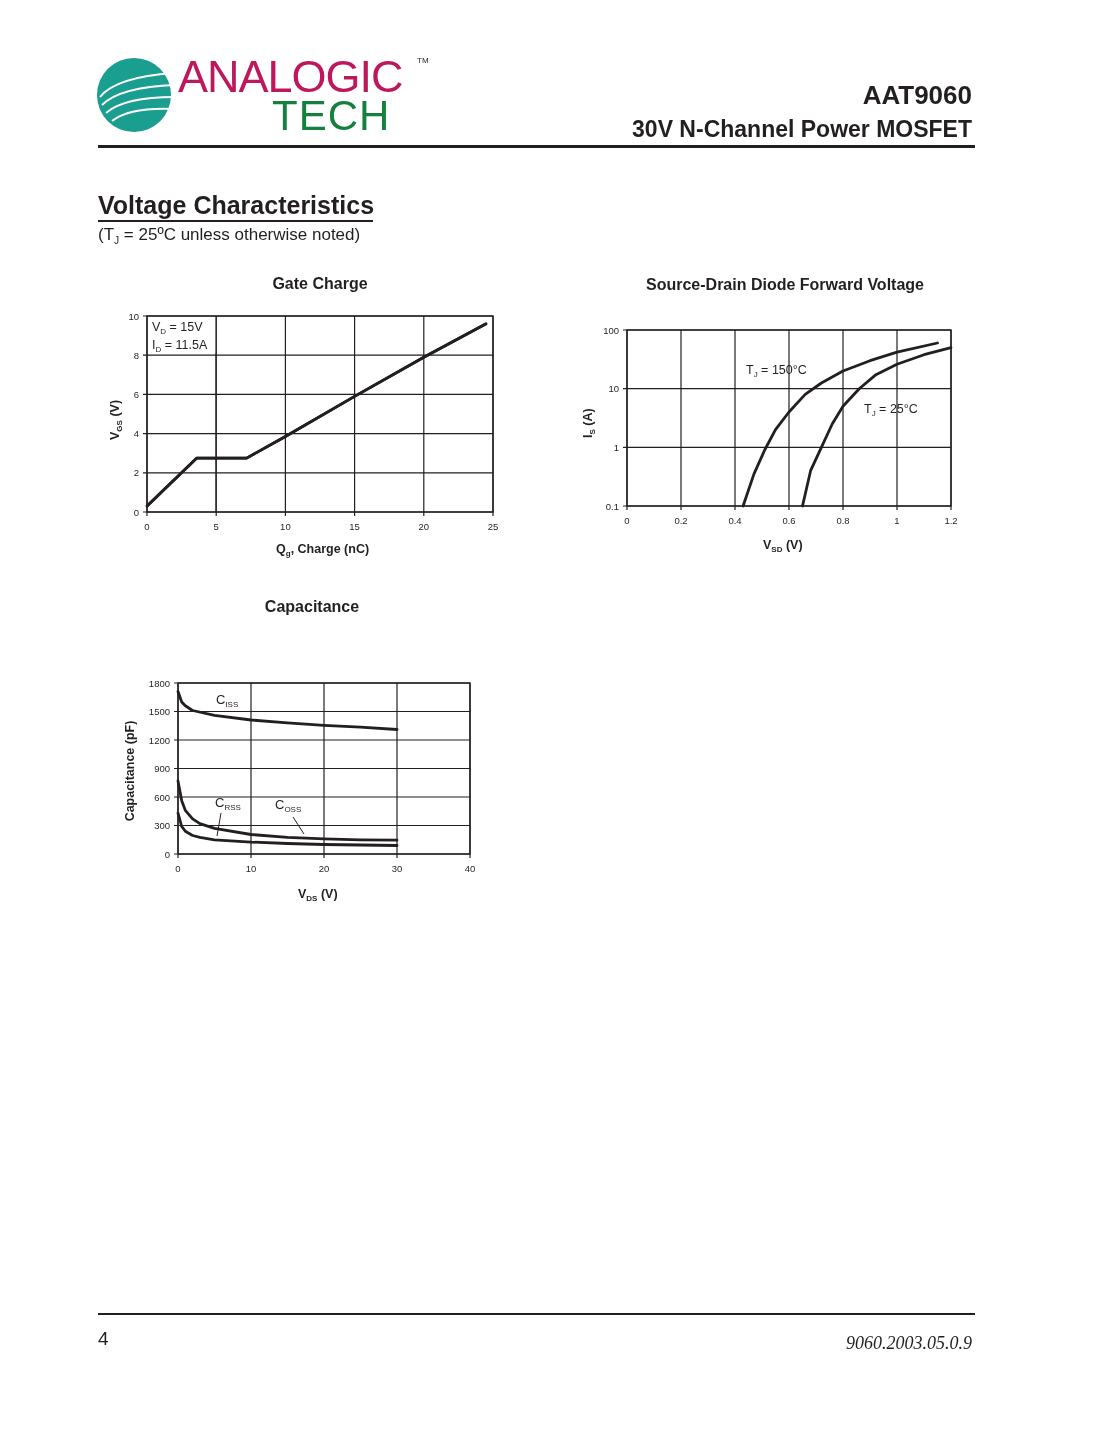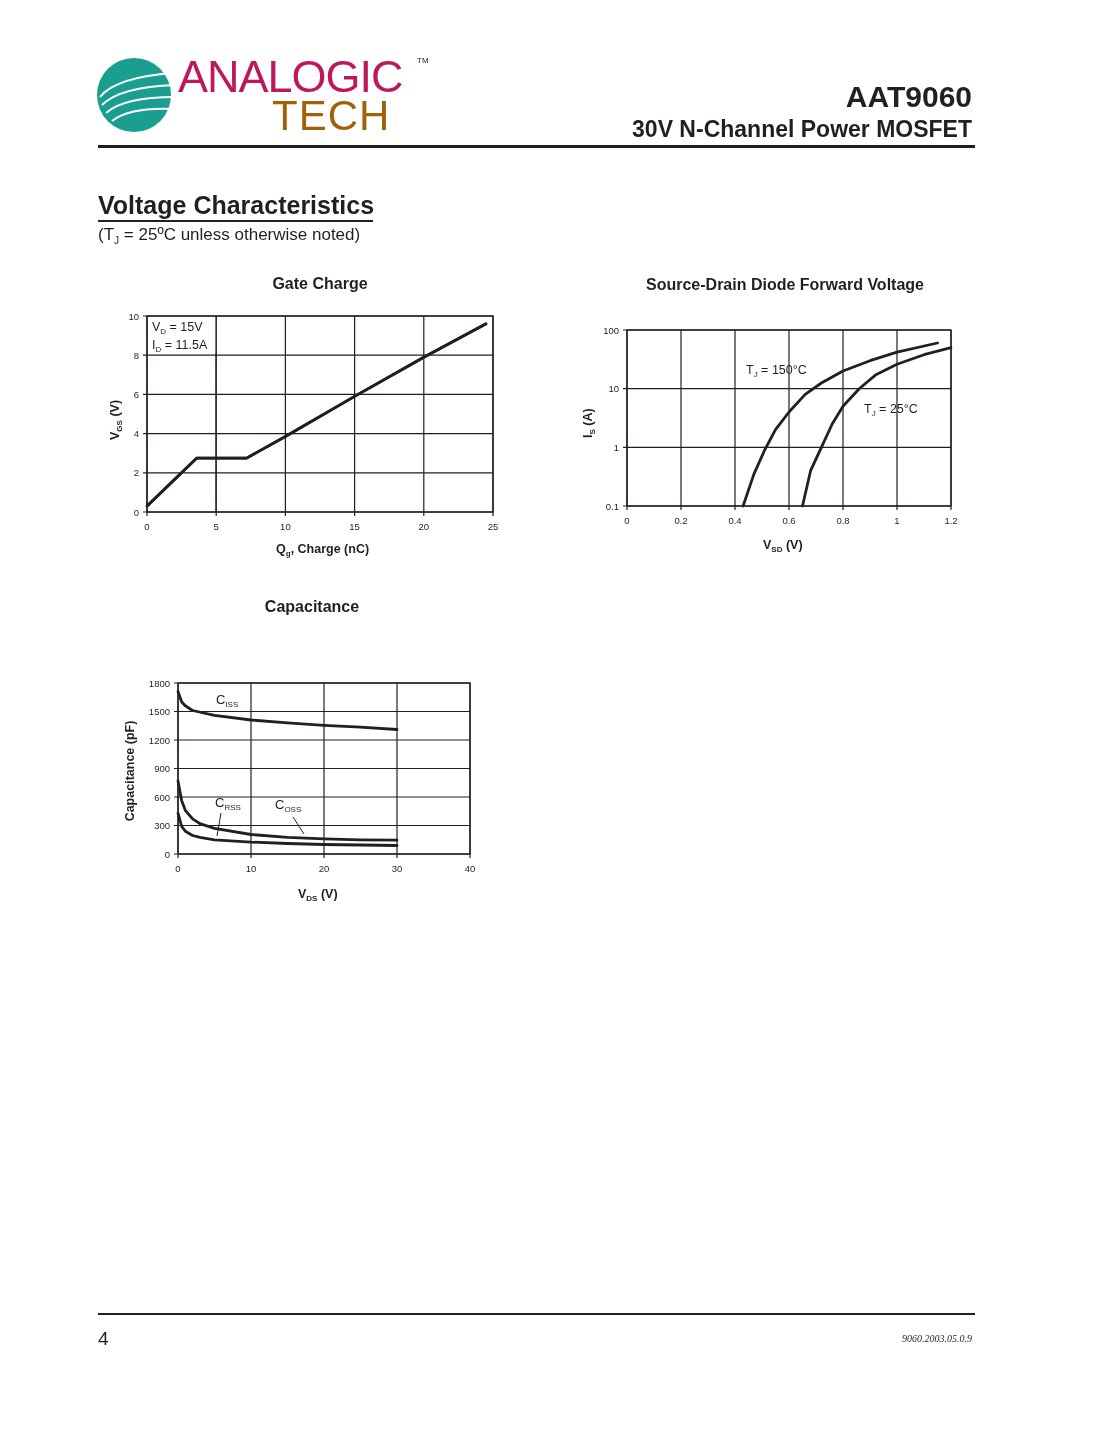--- a/index.html
+++ b/index.html
@@ -1,28 +1,28 @@
 <!DOCTYPE html>
 <html><head>
 <meta charset="utf-8">
 <style>
   html,body{margin:0;padding:0;background:#fff;}
   body{width:1105px;height:1430px;position:relative;font-family:"Liberation Sans",sans-serif;color:#231f20;overflow:hidden;}
   .abs{position:absolute;}
   #logo-word{left:178px;top:54px;font-size:45px;letter-spacing:-1px;line-height:45px;color:#be185d;}
-  #logo-tech{left:272px;top:96px;font-size:42px;line-height:40px;font-weight:300;letter-spacing:1px;color:#a16207;}
+  #logo-tech{left:272px;top:96px;font-size:42px;line-height:40px;font-weight:300;letter-spacing:1px;color:#15803d;}
   #logo-tm{left:394px;top:56px;font-size:8px;margin-left:23px;}
-  #part-no{right:133px;top:80px;font-size:30px;font-weight:bold;text-align:right;}
+  #part-no{right:133px;top:80px;font-size:26px;font-weight:bold;text-align:right;}
   #part-desc{right:133px;top:116px;font-size:23px;font-weight:bold;text-align:right;}
   .hr{left:98px;width:877px;height:3px;background:#231f20;}
   #sec-title{left:98px;top:191px;font-size:25px;font-weight:bold;}
   #sec-underline{left:98px;top:220px;width:275px;height:2px;background:#231f20;}
   #sec-note{left:98px;top:225px;font-size:17px;}
   #page-num{left:98px;top:1328px;font-size:19px;}
-  #doc-id{right:133px;top:1333px;font-size:10px;font-style:italic;font-family:"Liberation Serif",serif;}
+  #doc-id{right:133px;top:1333px;font-size:18px;font-style:italic;font-family:"Liberation Serif",serif;}
   .chart-title{font-size:16px;font-weight:bold;text-align:center;}
   svg text{font-family:"Liberation Sans",sans-serif;fill:#231f20;}
   sub{font-size:0.6em;}
 </style>
 </head>
 <body>
 
 <svg class="abs" style="left:96px;top:57px;" width="80" height="76" viewBox="0 0 80 76">
   <ellipse cx="38" cy="38" rx="37" ry="37" fill="#1a9e8f"></ellipse>
   <path d="M4 40 Q20 20 78 16" stroke="#fff" stroke-width="2" fill="none"></path>

